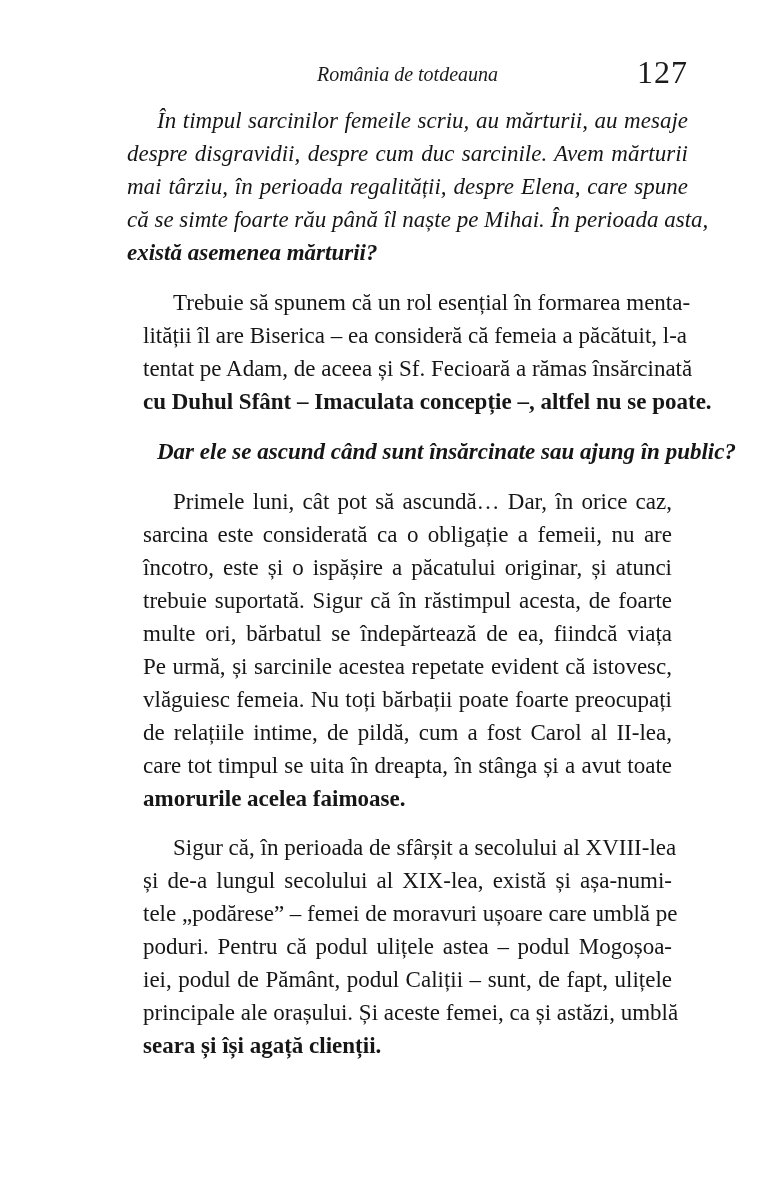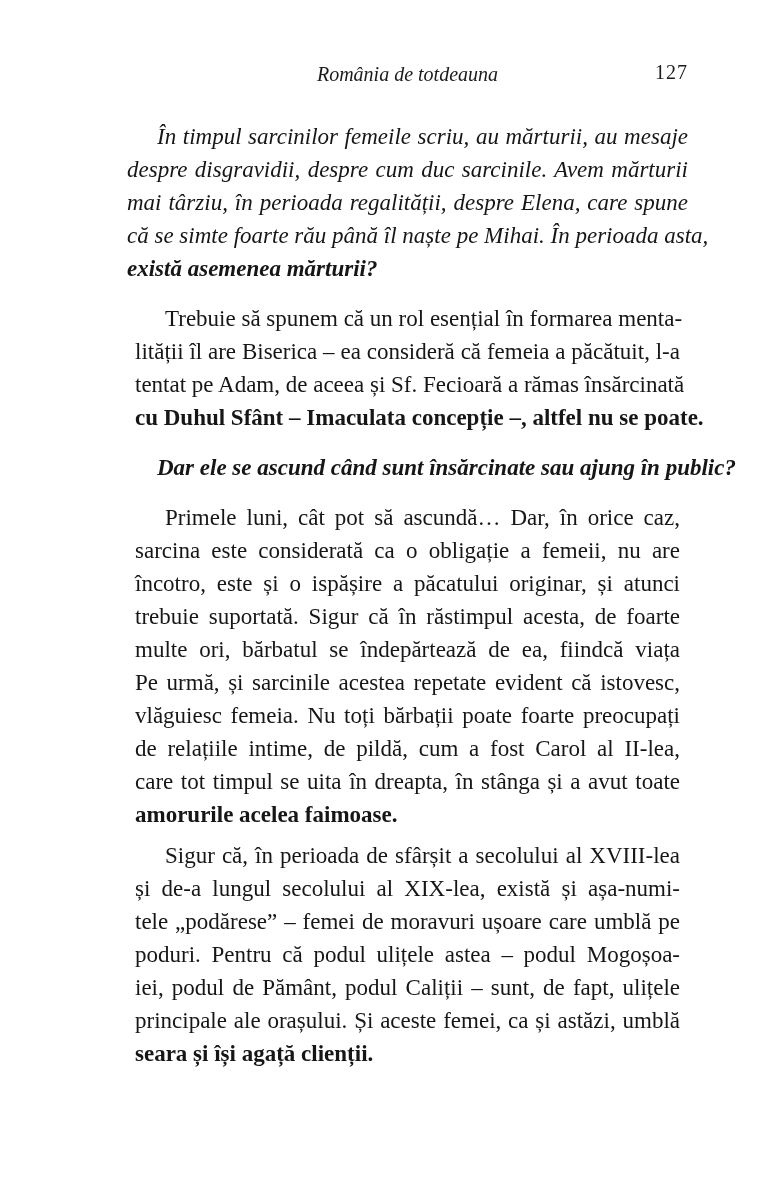--- a/index.html
+++ b/index.html
@@ -21,31 +21,31 @@
     text-align: center;
     font-style: italic;
     font-size: 20px;
     line-height: 28px;
     color: #1b1b1b;
   }
   .page-number {
     position: absolute;
     right: 0; top: -2px;
     font-style: normal;
-    font-size: 20px;
+    font-size: 32px;
     letter-spacing: 1px;
     color: #1b1b1b;
   }
   .page-body {
     position: absolute;
-    left: 127px; top: 120px; width: 561px;
+    left: 127px; top: 104px; width: 561px;
     font-size: 23px;
     line-height: 33px;
   }
-  .para { margin: 8px; }
+  .para { margin: 16px; }
   .para.italic { font-style: italic; margin: 17px 0; }
   .para.italic:first-child { margin-top: 0; }
   .line {
     text-align: justify;
     text-align-last: justify;
     white-space: nowrap;
     height: 33px;
   }
   .line.lastline { text-align-last: left; font-weight: bold; }
   .para .line:first-child { text-indent: 30px; }

